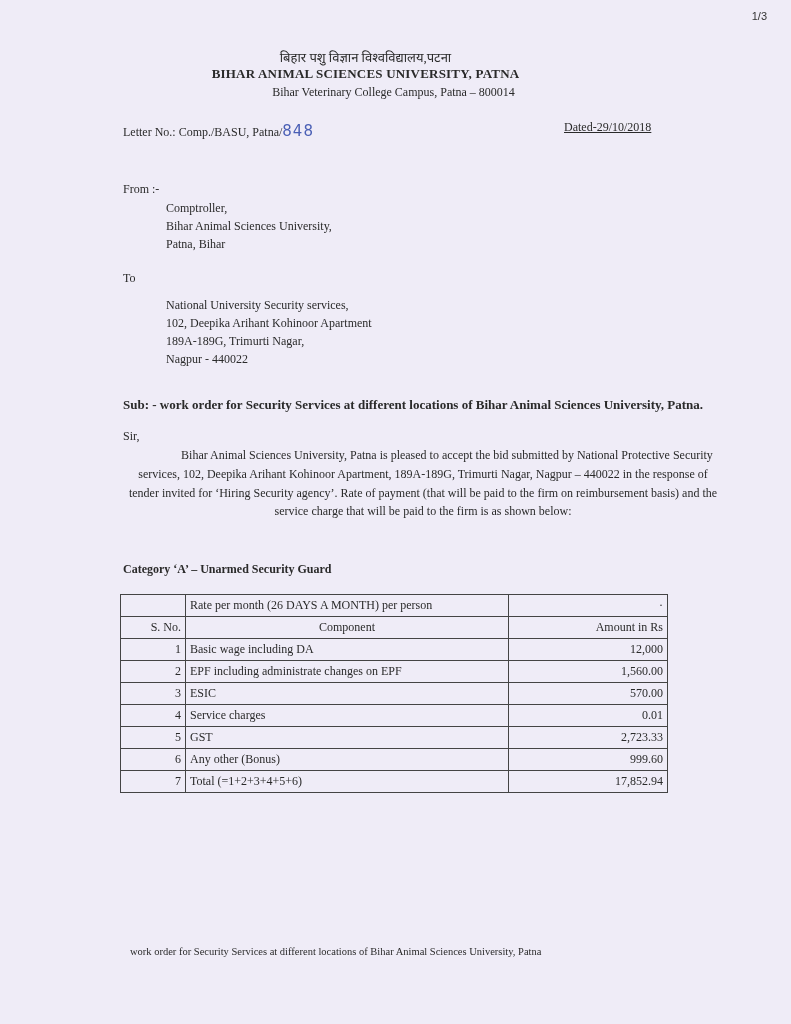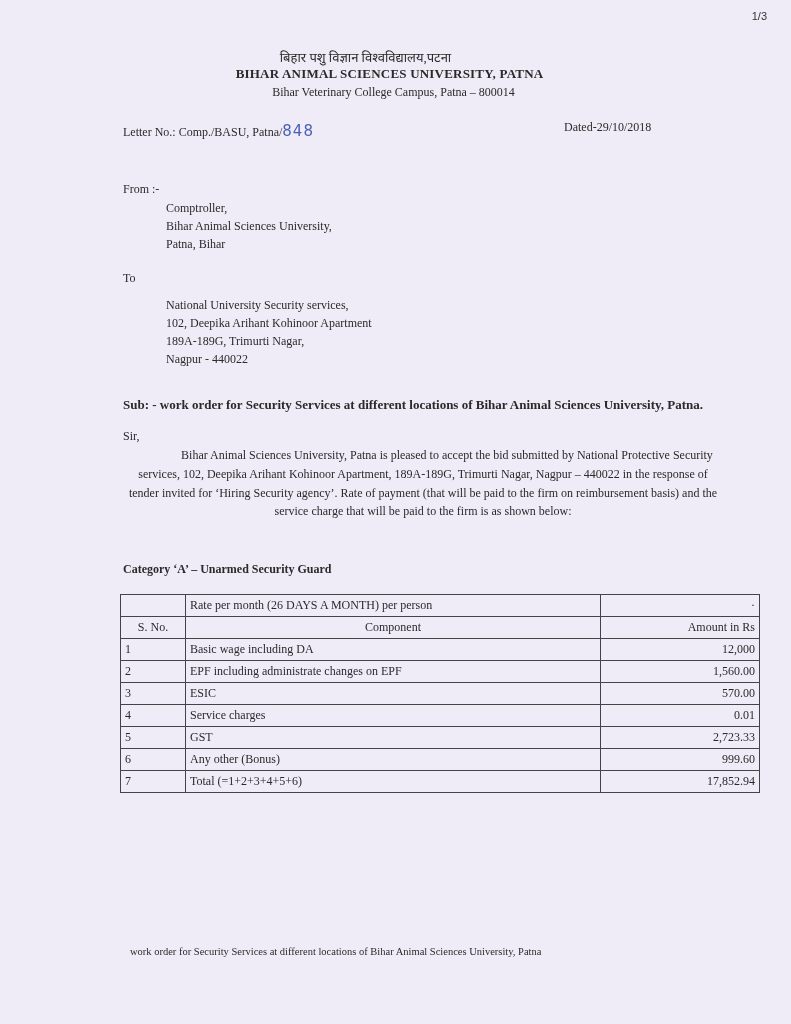--- a/index.html
+++ b/index.html
@@ -2,46 +2,46 @@
 <html><head>
 <meta charset="utf-8">
 <style>
   html, body { margin:0; padding:0; }
   body { width:791px; height:1024px; background:#efecf7; position:relative; overflow:hidden;
          font-family:"Liberation Serif", serif; color:#2a2a2a; }
   .abs { position:absolute; }
   .page-num { right:24px; top:10px; font-family:"Liberation Sans", sans-serif; font-size:11px; color:#333; }
   .hdr { left:0; width:731px; text-align:center; }
   .hindi { top:48px; font-size:13px; }
-  .uni { top:66px; font-size:13px; font-weight:bold; letter-spacing:0.2px;padding-left:24px; }
+  .uni { top:66px; font-size:13px; font-weight:bold; letter-spacing:0.2px; }
   .campus { top:85px; font-size:12px;padding-left:28px; }
   .t12 { font-size:12px; }
   .handwritten { font-family:"DejaVu Sans", sans-serif; color:#4a5fb5; font-size:15px; letter-spacing:1px; }
   .para { left:123px; width:600px; font-size:12px; line-height:18.8px; text-align:center; }
   .indent { display:inline-block; width:48px; }
-  table.rate { position:absolute; left:120px; top:594px; width:640px; border-collapse:collapse; font-size:12px; }
+  table.rate { position:absolute; left:120px; top:594px; width:548px; border-collapse:collapse; font-size:12px; }
   table.rate td { border:1px solid #444; height:21px; padding:0 4px; }
-  td.c1 { width:56px; }
+  td.c1 { width:56px;text-align:right; }
   td.c3 { width:150px; text-align:right; }
   .center { text-align:center; }
   .footer { left:130px; top:946px; font-size:10.5px; }
 </style>
 </head>
 <body>
 
 <div class="abs page-num">1/3</div>
 
 <div class="abs hdr hindi">बिहार पशु विज्ञान विश्वविद्यालय,पटना</div>
 <div class="abs hdr uni">BIHAR ANIMAL SCIENCES UNIVERSITY, PATNA</div>
 <div class="abs hdr campus">Bihar Veterinary College Campus, Patna – 800014</div>
 
 <div class="abs t12" style="left:123px; top:122px;">
   <span>Letter No.: Comp./BASU, Patna/</span><span class="handwritten">848</span>
 </div>
-<div class="abs t12" style="left:564px; top:120px;">Dated-29/10/2018</div>
+<div class="abs t12" style="left:564px; top:120px;text-decoration:underline;">Dated-29/10/2018</div>
 
 <div class="abs t12" style="left:123px; top:182px;">From :-</div>
 <div class="abs t12" style="left:166px; top:199px; line-height:18px;">
   <div>Comptroller,</div>
   <div>Bihar Animal Sciences University,</div>
   <div>Patna, Bihar</div>
 </div>
 
 <div class="abs t12" style="left:123px; top:271px;">To</div>
 <div class="abs t12" style="left:166px; top:296px; line-height:18px;">

